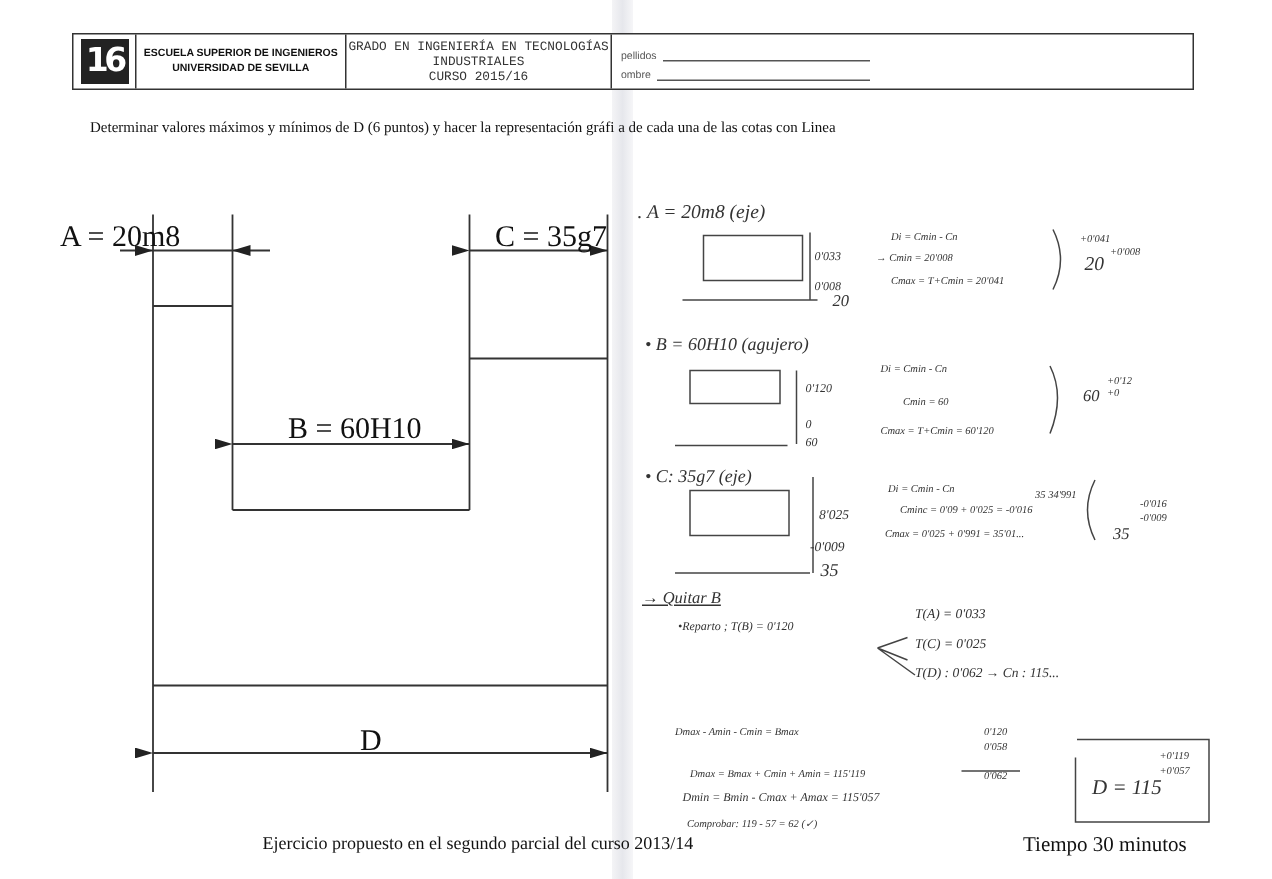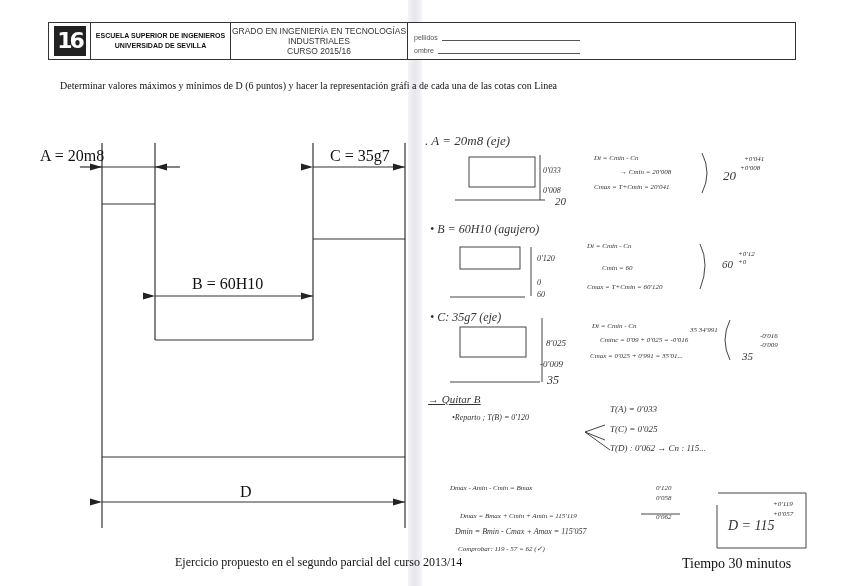--- a/index.html
+++ b/index.html
@@ -4,30 +4,30 @@
 <style>
   html, body { margin:0; padding:0; background:#fff; }
   body { width:848px; height:586px; position:relative; overflow:hidden; font-family:"Liberation Serif", serif; color:#111; }
   .abs { position:absolute; }
   .header { left:48px; top:22px; width:746px; height:36px; border:1.5px solid #333; display:flex; background:#fff; }
   .hcell { border-right:1px solid #333; display:flex; align-items:center; justify-content:center; text-align:center; box-sizing:border-box; }
   .hcell:last-child { border-right:none; }
   .logo { width:42px; }
   .logo-box { width:32px; height:30px; background:#222; color:#fff; font-family:"DejaVu Sans", sans-serif; font-weight:bold; font-size:22px; line-height:30px; text-align:center; letter-spacing:-3px; }
   .school { width:140px; font-family:"Liberation Sans", sans-serif; font-weight:bold; font-size:7px; line-height:10px; flex-direction:column; }
-  .degree { width:177px; font-family:Liberation Sans, sans-serif; font-size:8.5px; line-height:10px; flex-direction:column; color:#333; }
+  .degree { width:177px; font-family:Liberation Mono, monospace; font-size:8.5px; line-height:10px; flex-direction:column; color:#333; }
   .fields { width:178px; flex-direction:column; align-items:stretch; justify-content:center; padding:0 6px; font-family:"Liberation Sans", sans-serif; font-size:7px; color:#555; }
   .fieldrow { display:flex; align-items:flex-end; height:13px; }
   .fieldrow .line { flex:1; border-bottom:1px solid #555; margin-left:4px; height:8px; }
   .ej { width:110px; font-size:15px; }
   .cuat { flex:1; font-size:15px; }
   .gutter { left:408px; top:0; width:14px; height:586px; background:linear-gradient(90deg,#f4f4f6,#e6e7ec,#f6f6f8); }
   .instr { left:60px; top:80px; width:380px; font-size:10px; line-height:12px; }
   .draw { left:0; top:0; width:848px; height:586px; }
-  .lbl { font-size:16px; }
+  .lbl { font-size:20px; }
   .hand { font-family:Liberation Serif, serif; font-style:italic; color:#333; }
   .footer { left:175px; top:555px; font-size:12px; }
   .time { left:682px; top:556px; font-size:14px; }
 </style>
 </head>
 <body>
 
 <div class="abs gutter"></div>
 
 <div class="abs header">
@@ -104,24 +104,24 @@
 <div class="abs lbl" style="left:40px;top:147px">A = 20m8</div>
 <div class="abs lbl" style="left:330px;top:147px">C = 35g7</div>
 <div class="abs lbl" style="left:192px;top:275px">B = 60H10</div>
 <div class="abs lbl" style="left:240px;top:483px">D</div>
 
 <div class="abs hand" style="left:425px;top:133px;font-size:13px">. A = 20m8 (eje)</div>
 <div class="abs hand" style="left:543px;top:166px;font-size:8px">0'033</div>
 <div class="abs hand" style="left:543px;top:186px;font-size:8px">0'008</div>
 <div class="abs hand" style="left:555px;top:195px;font-size:11px">20</div>
 <div class="abs hand" style="left:594px;top:154px;font-size:7px">Di = Cmin - Cn</div>
-<div class="abs hand" style="left:620px;top:168px;font-size:7px">→ Cmin = 20'008</div>
+<div class="abs hand" style="left:584px;top:168px;font-size:7px">→ Cmin = 20'008</div>
 <div class="abs hand" style="left:594px;top:183px;font-size:7px">Cmax = T+Cmin = 20'041</div>
 <div class="abs hand" style="left:723px;top:168px;font-size:13px">20</div>
-<div class="abs hand" style="left:744px;top:155px;font-size:7px">+0'041</div>
+<div class="abs hand" style="left:720px;top:155px;font-size:7px">+0'041</div>
 <div class="abs hand" style="left:740px;top:164px;font-size:7px">+0'008</div>
 
 <div class="abs hand" style="left:430px;top:222px;font-size:12px">• B = 60H10 (agujero)</div>
 <div class="abs hand" style="left:537px;top:254px;font-size:8px">0'120</div>
 <div class="abs hand" style="left:537px;top:278px;font-size:8px">0</div>
 <div class="abs hand" style="left:537px;top:290px;font-size:8px">60</div>
 <div class="abs hand" style="left:587px;top:242px;font-size:7px">Di = Cmin - Cn</div>
 <div class="abs hand" style="left:602px;top:264px;font-size:7px">Cmin = 60</div>
 <div class="abs hand" style="left:587px;top:283px;font-size:7px">Cmax = T+Cmin = 60'120</div>
 <div class="abs hand" style="left:722px;top:258px;font-size:11px">60</div>

